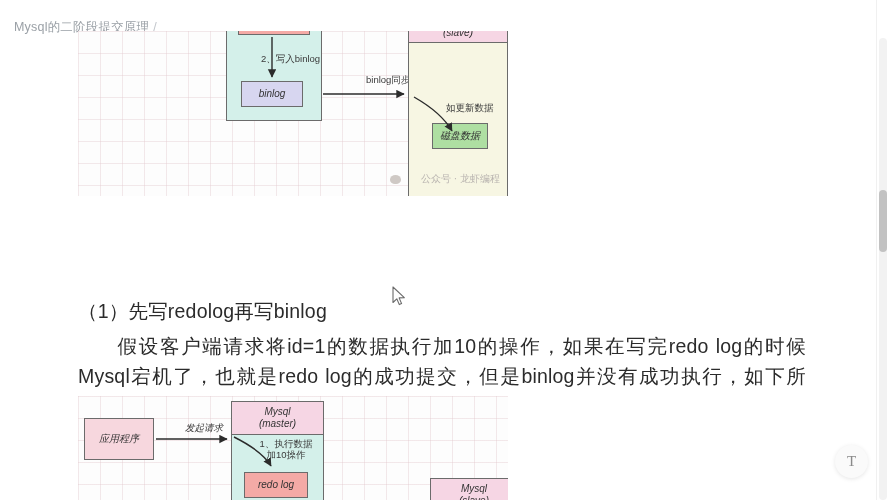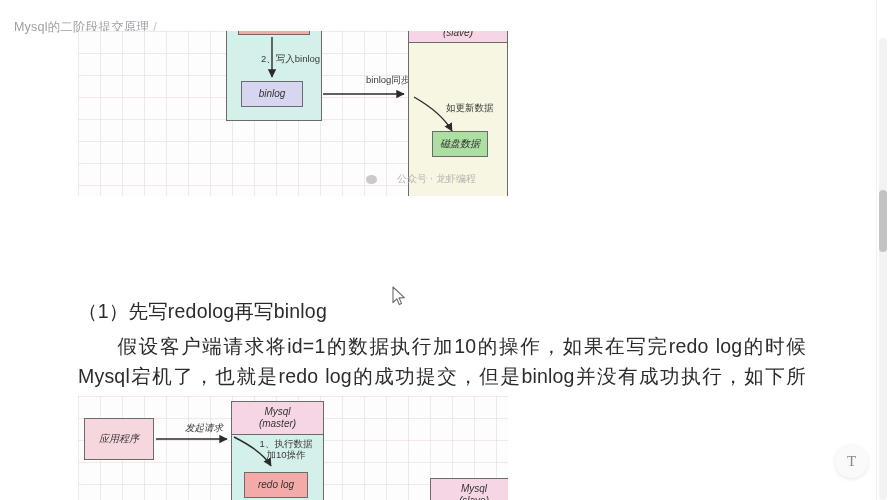--- a/index.html
+++ b/index.html
@@ -179,25 +179,25 @@
 
       <div class="lbl" style="left:268px; top:43px;padding-left:20px;">binlog同步</div>
 
       <div class="node pinkhdr thin" style="left:330px; top:-8px; width:100px; height:20px;">
         <span>(slave)</span>
       </div>
       <div class="node cream thin" style="left:330px; top:12px; width:100px; height:153px; border-bottom:none;"></div>
 
       <div class="lbl" style="left:368px; top:71px;">如更新数据</div>
 
-      <div class="node green thin" style="left:354px; top:100px; width:56px; height:26px;">
+      <div class="node green thin" style="left:354px; top:92px; width:56px; height:26px;">
         <span>磁盘数据</span>
       </div>
 
-      <div class="watermark" style="left:288px; top:141px;gap:20px;">
+      <div class="watermark" style="left:312px; top:141px;gap:20px;">
         <span class="wm-dot"></span>
         <span>公众号 · 龙虾编程</span>
       </div>
 
       <svg class="ov" width="430" height="165">
         <defs>
           <marker id="ah1" markerWidth="7" markerHeight="7" refX="5.5" refY="3" orient="auto">
             <path d="M0,0 L6,3 L0,6 z" fill="#2b2b2b"></path>
           </marker>
         </defs>

